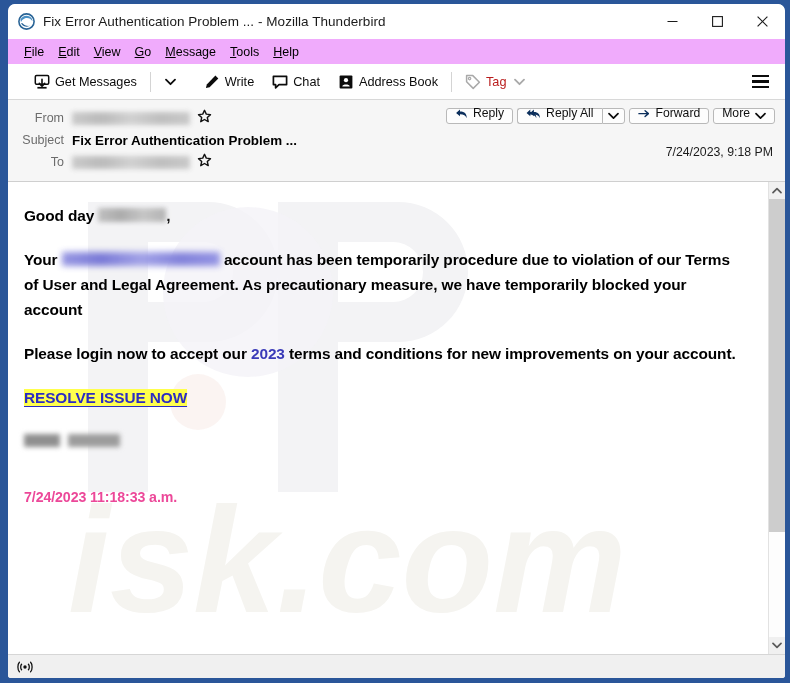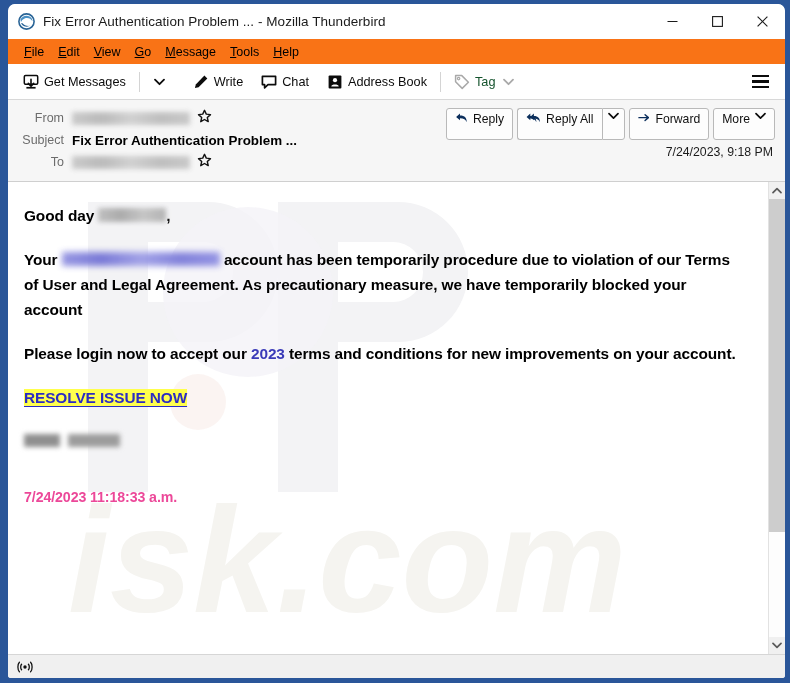--- a/index.html
+++ b/index.html
@@ -66,54 +66,54 @@
     align-items: center;
     justify-content: center;
     color: #1b1b1b;
   }
   .win-btn svg { display:block; }
 
   
   .menubar {
     height: 25px;
     flex: 0 0 25px;
-    background: #f97316;
+    background: #f0abfc;
     display: flex;
     align-items: center;
     padding-left: 9px;
     font-size: 12.5px;
     color: #000;
   }
   .menu-item {
     padding: 2px 7px;
     white-space: nowrap;
   }
   .menu-item u { text-decoration: underline; text-underline-offset: 1px; }
 
   
   .toolbar {
     height: 36px;
     flex: 0 0 36px;
     background: #ffffff;
     display: flex;
     align-items: center;
-    padding: 0 8px 0 9px;
+    padding: 0 8px 0 20px;
     border-bottom: 1px solid #d8d8d8;
     font-size: 12.7px;
     color: #0c0c0c;
   }
   .tool-btn {
     display: flex;
     align-items: center;
     gap: 5px;
     padding: 4px 6px;
     white-space: nowrap;
     border-radius: 3px;
   }
-  .tool-btn.disabled { color: #14532d; }
+  .tool-btn.disabled { color: #b91c1c; }
   .tool-sep {
     width: 1px;
     height: 20px;
     background: #d4d4d4;
     margin: 0 7px;
   }
   .chev-btn {
     padding: 4px 7px;
     display:flex; align-items:center;
   }
@@ -191,24 +191,24 @@
   }
   .act-group { display: flex; }
   .act-btn {
     border: 1px solid #b9b9b9;
     background: #fdfdfd;
     border-radius: 3px;
     font-size: 12.2px;
     color: #101010;
     padding: 3px 8px;
     display: flex;
-    align-items: flex-start;
+    align-items: flex-end;
     gap: 5px;
     white-space: nowrap;
-    height: 32px;
+    height: 16px;
   }
   .act-btn.joined-l { border-radius: 3px 0 0 3px; border-right: none; }
   .act-btn.joined-r { border-radius: 0 3px 3px 0; padding: 3px 5px; }
 
   
   .body-area {
     flex: 1 1 auto;
     display: flex;
     position: relative;
     background: #ffffff;

